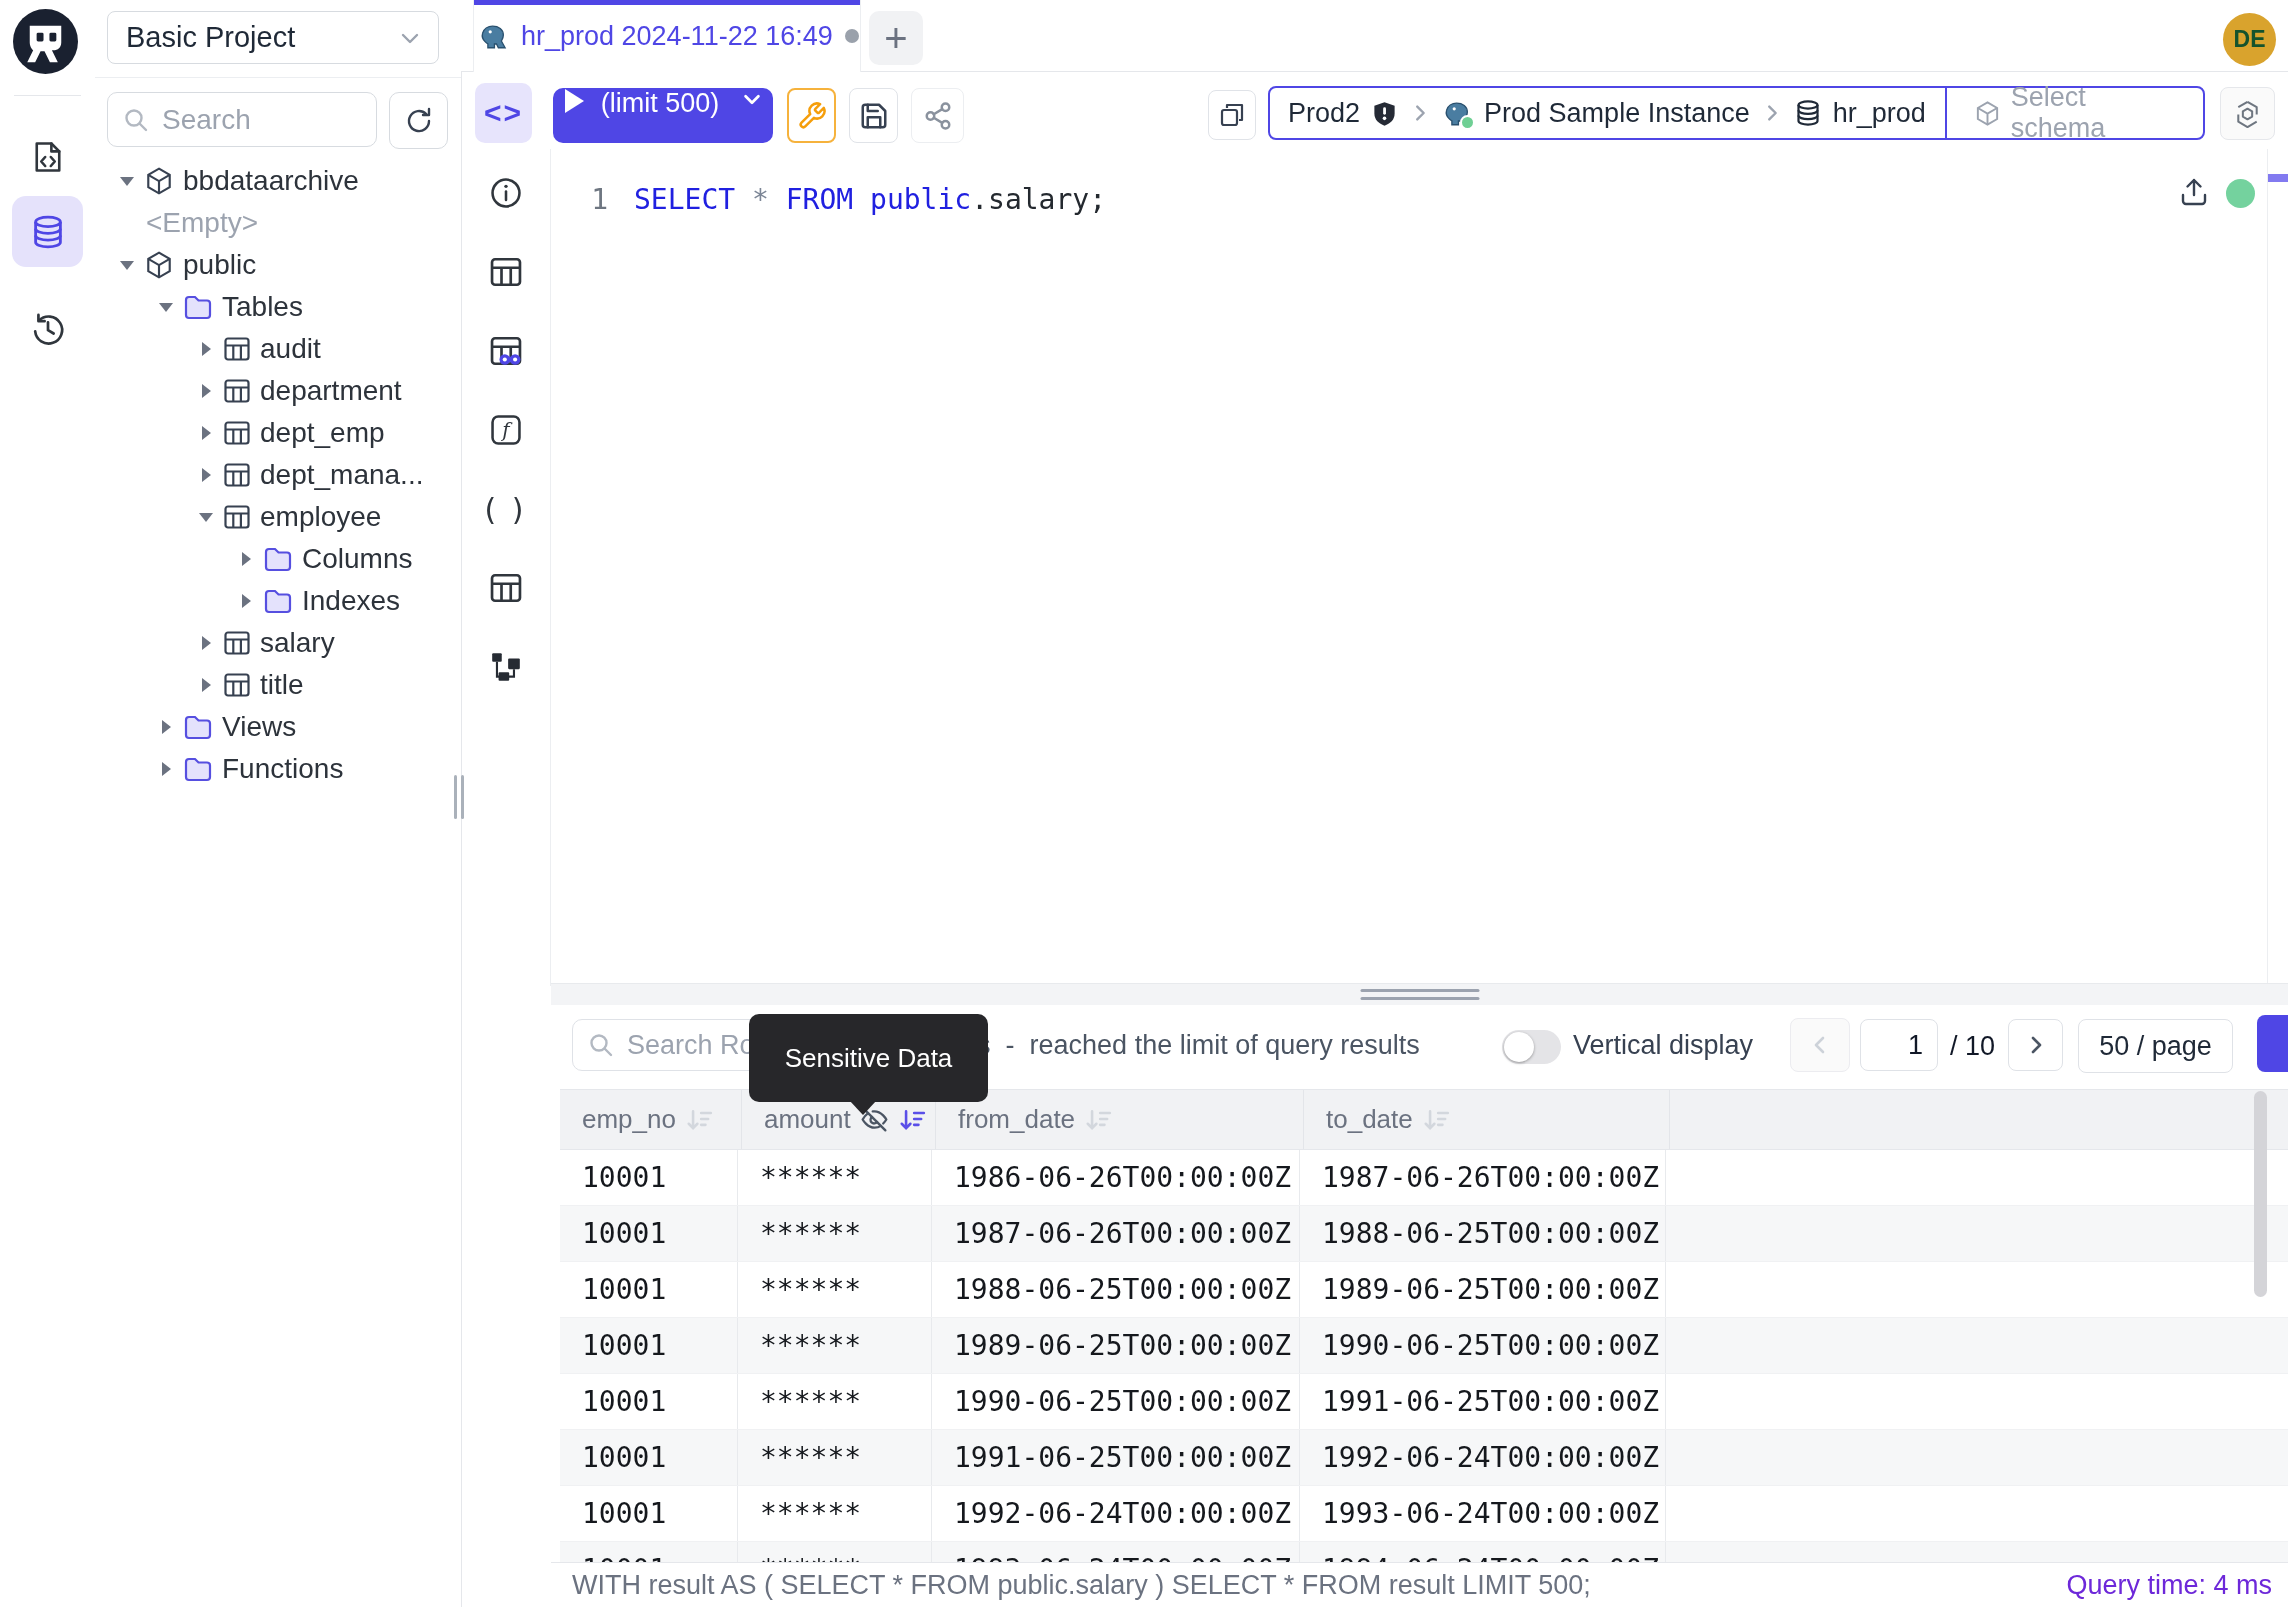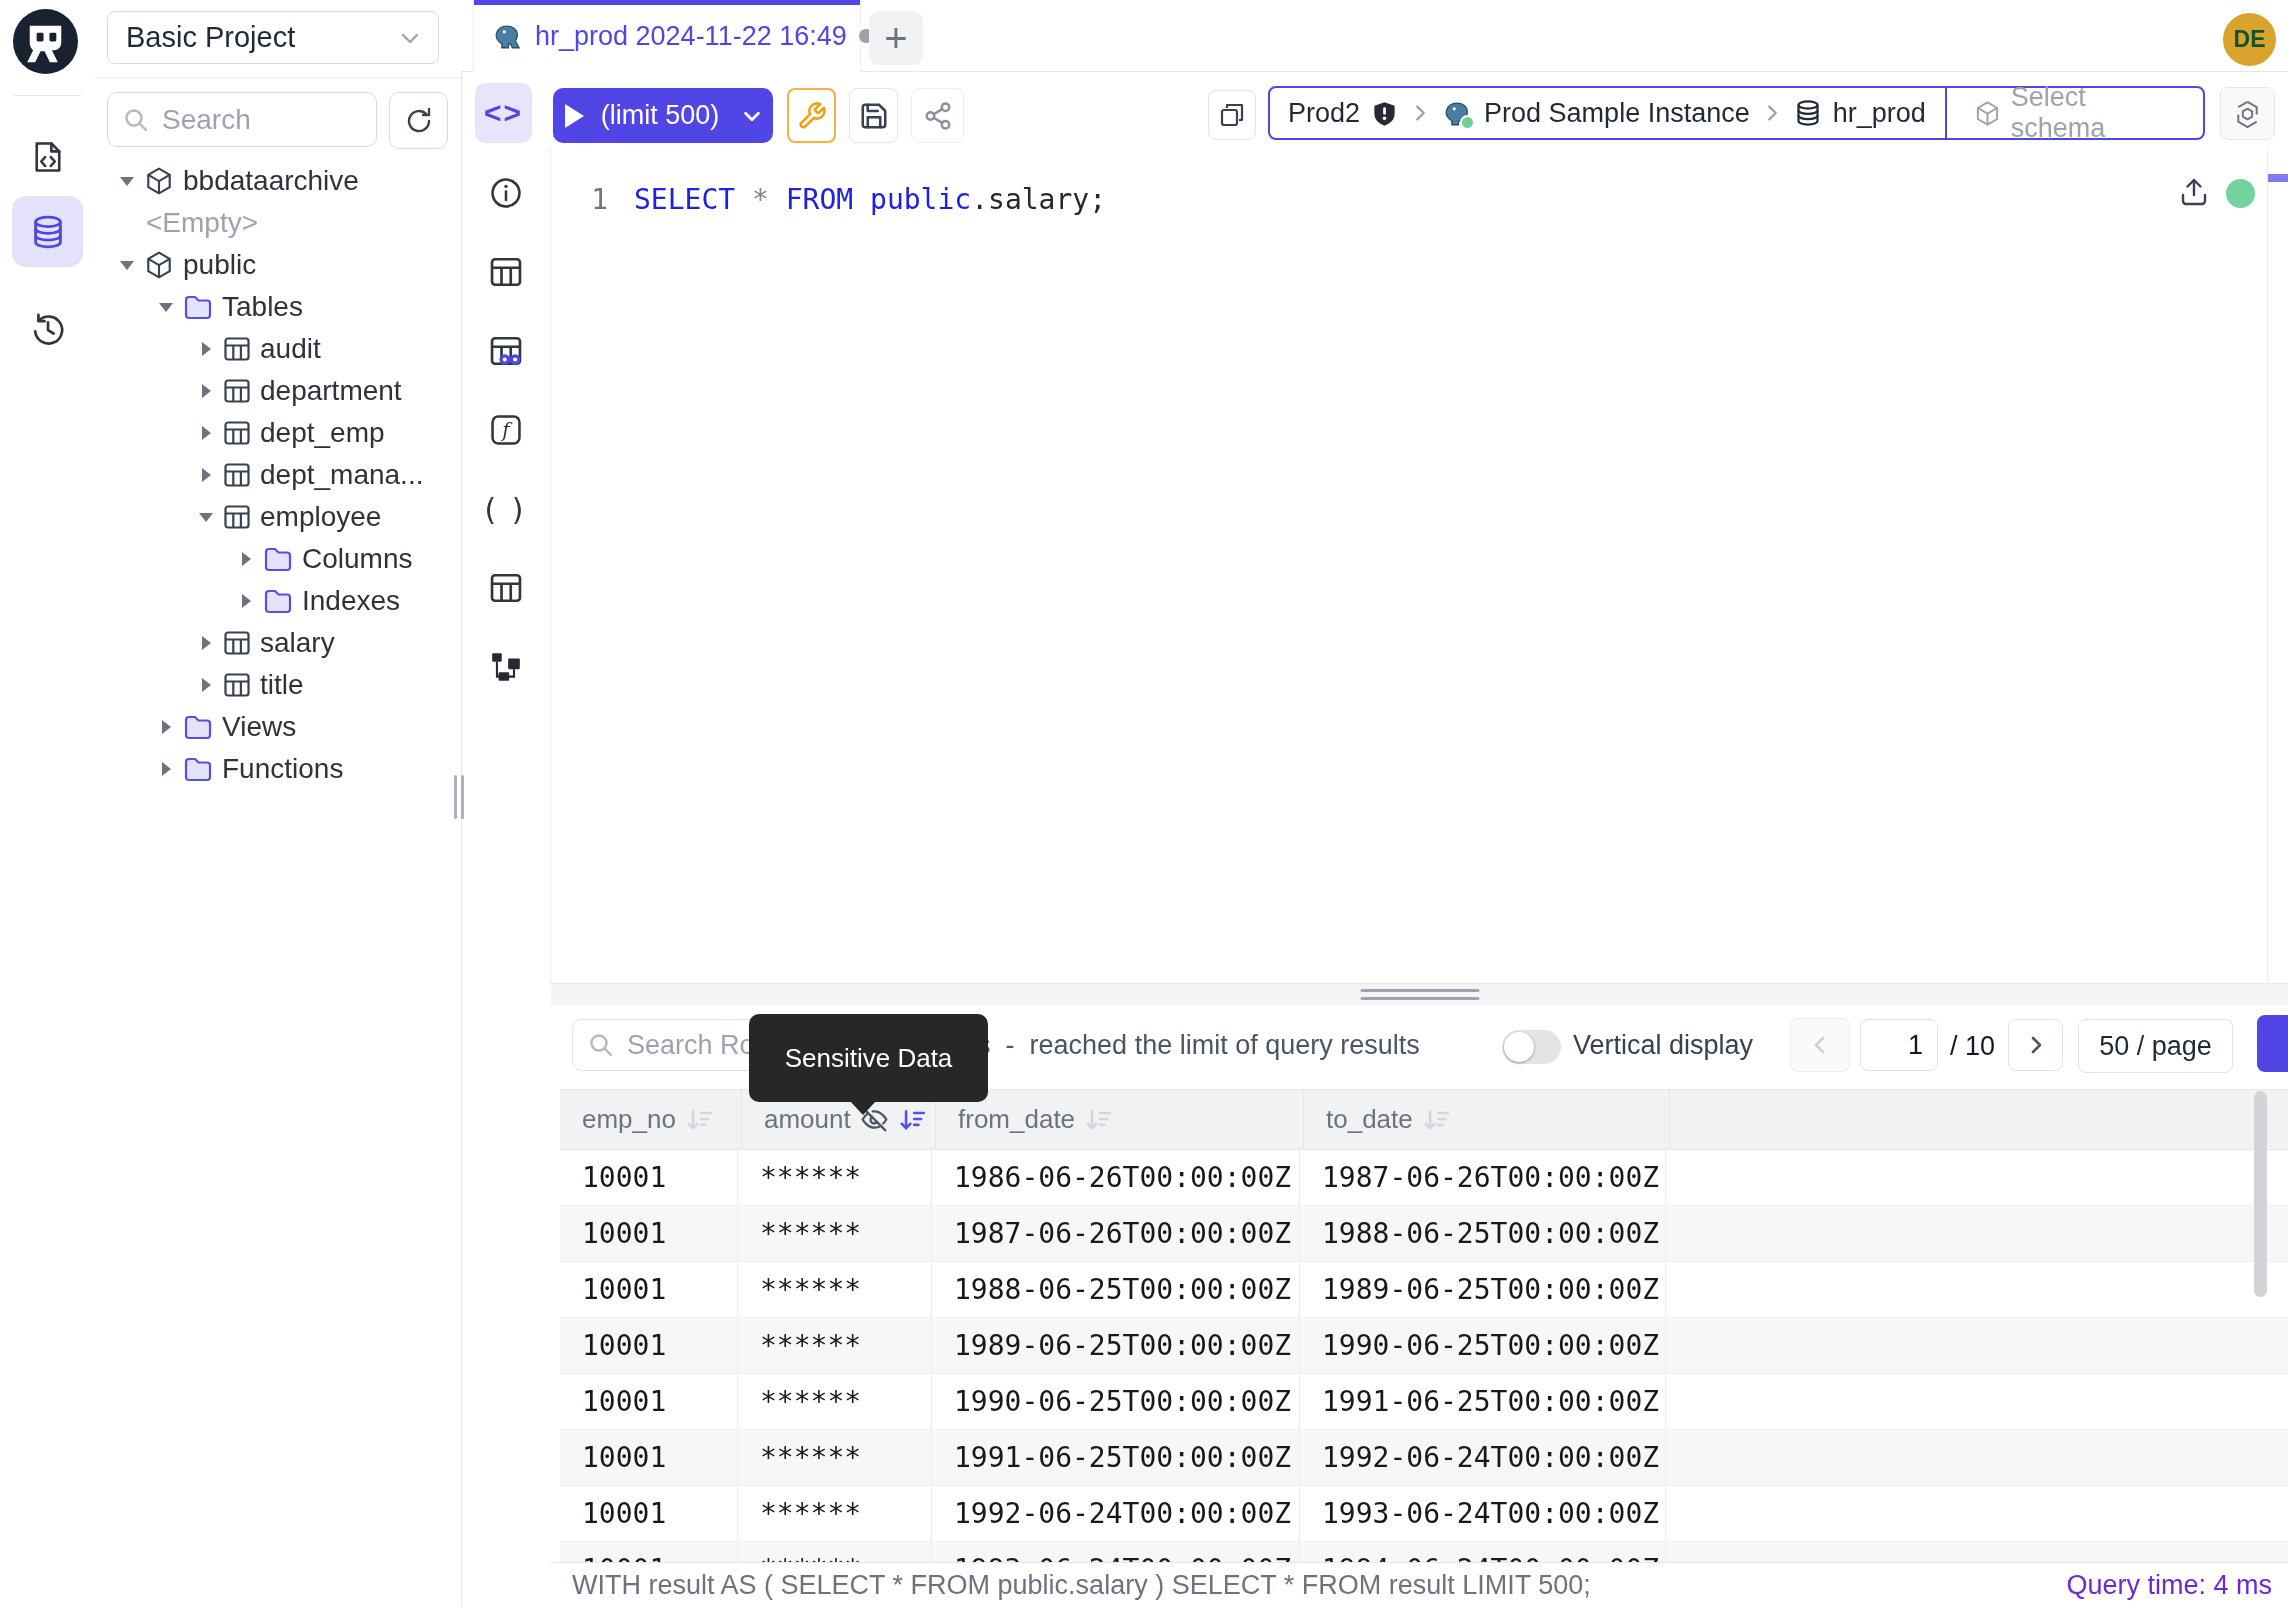--- a/index.html
+++ b/index.html
@@ -28,33 +28,33 @@
   #tree{position:absolute;left:0;top:160px;width:366px;}
   .tree-item{height:42px;display:flex;align-items:center;gap:9px;font-size:28px;color:#2d333b;cursor:pointer;}
   .tree-item .caret{width:16px;display:flex;justify-content:center;}
   .tree-item.muted{color:#9ca3af;}
   #sb-resize{left:454px;top:775px;width:14px;height:44px;display:flex;gap:4px;cursor:col-resize;}
   #sb-resize i{display:block;width:3px;height:44px;background:#aab1ba;border-radius:2px;}
   
   #tabbar{left:461px;top:0;right:0;height:71px;border-bottom:1px solid #e5e7eb;background:#fff;}
   #tab-active{left:473px;top:0;width:388px;height:72px;background:#fff;z-index:2;
         border-left:1px solid #eceef1;border-right:1px solid #eceef1;
-        display:flex;align-items:center;gap:12px;padding:0 18px;box-sizing:border-box;cursor:pointer;}
+        display:flex;align-items:center;gap:12px;padding:0 4px;box-sizing:border-box;cursor:pointer;}
   #tab-accent{position:absolute;left:0;top:0;width:100%;height:5px;background:#4f46e5;}
   #tab-title{font-size:27px;color:#4f46e5;white-space:nowrap;}
   #tab-dot{width:14px;height:14px;border-radius:50%;background:#9aa1ab;flex:none;}
   #new-tab{left:869px;top:11px;width:54px;height:54px;border-radius:10px;background:#f1f2f4;
         display:flex;align-items:center;justify-content:center;font-size:40px;color:#6b7280;cursor:pointer;z-index:2;}
   
   .tbtn{position:absolute;display:flex;align-items:center;justify-content:center;border-radius:8px;
         box-sizing:border-box;cursor:pointer;background:#fff;}
   #code-toggle{left:475px;top:83px;width:57px;height:60px;background:#e7e4fc;border-radius:10px;
         color:#4f46e5;font-size:30px;font-weight:bold;letter-spacing:2px;}
   #run-btn{left:553px;top:88px;width:220px;height:55px;background:#4f46e5;border-radius:10px;
-        display:flex;align-items:center;justify-content:center;gap:16px;color:#fff;font-size:27px;}
+        display:flex;justify-content:center;gap:16px;color:#fff;font-size:27px;}
   #format-btn{left:787px;top:88px;width:49px;height:55px;border:2px solid #f6b23c;}
   #save-btn{left:849px;top:88px;width:49px;height:55px;border:1px solid #e0e3e8;}
   #share-btn{left:911px;top:88px;width:53px;height:55px;border:1px solid #eceef1;}
   
   #batch-btn{left:1208px;top:90px;width:48px;height:50px;border:1px solid #e0e3e8;}
   #crumb{left:1268px;top:86px;width:937px;height:54px;border:2px solid #4f46e5;border-radius:8px;
         display:flex;align-items:center;gap:11px;padding:0 0 0 18px;box-sizing:border-box;background:#fff;}
   .crumb-txt{font-size:27px;color:#1f2937;white-space:nowrap;cursor:pointer;}
   #crumb-divider{align-self:stretch;border-left:2px solid #4f46e5;margin-left:8px;}
   #schema-seg{display:flex;align-items:center;gap:10px;padding:0 16px;color:#9ca3af;font-size:27px;cursor:pointer;}

